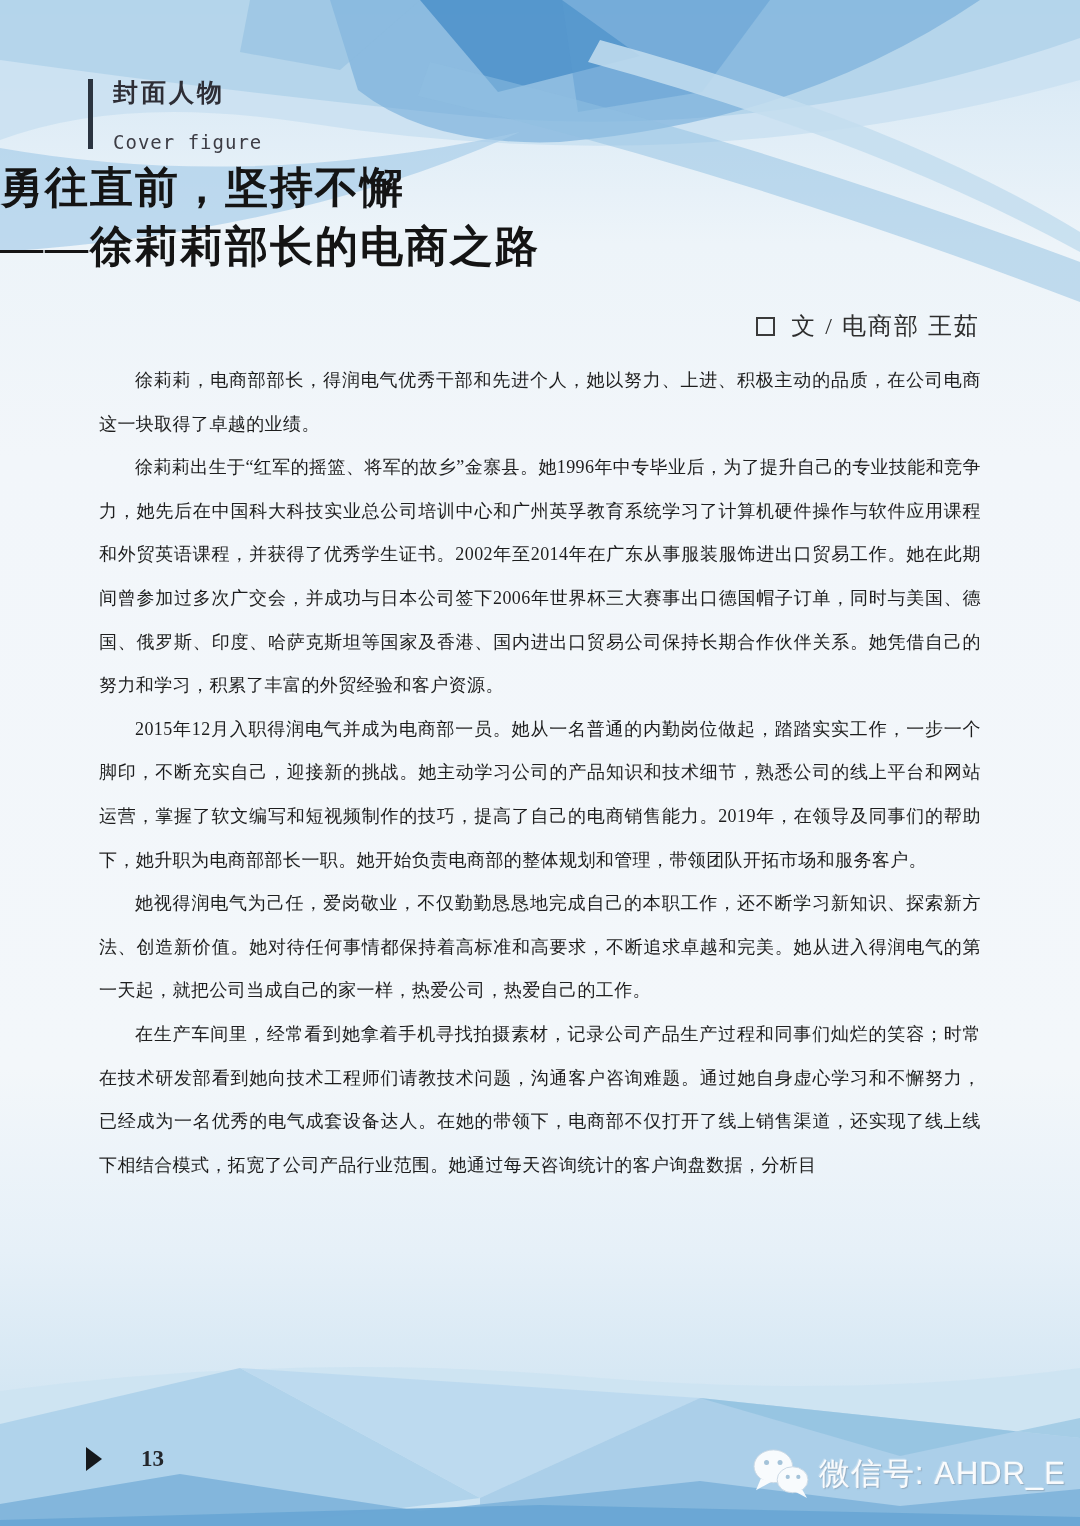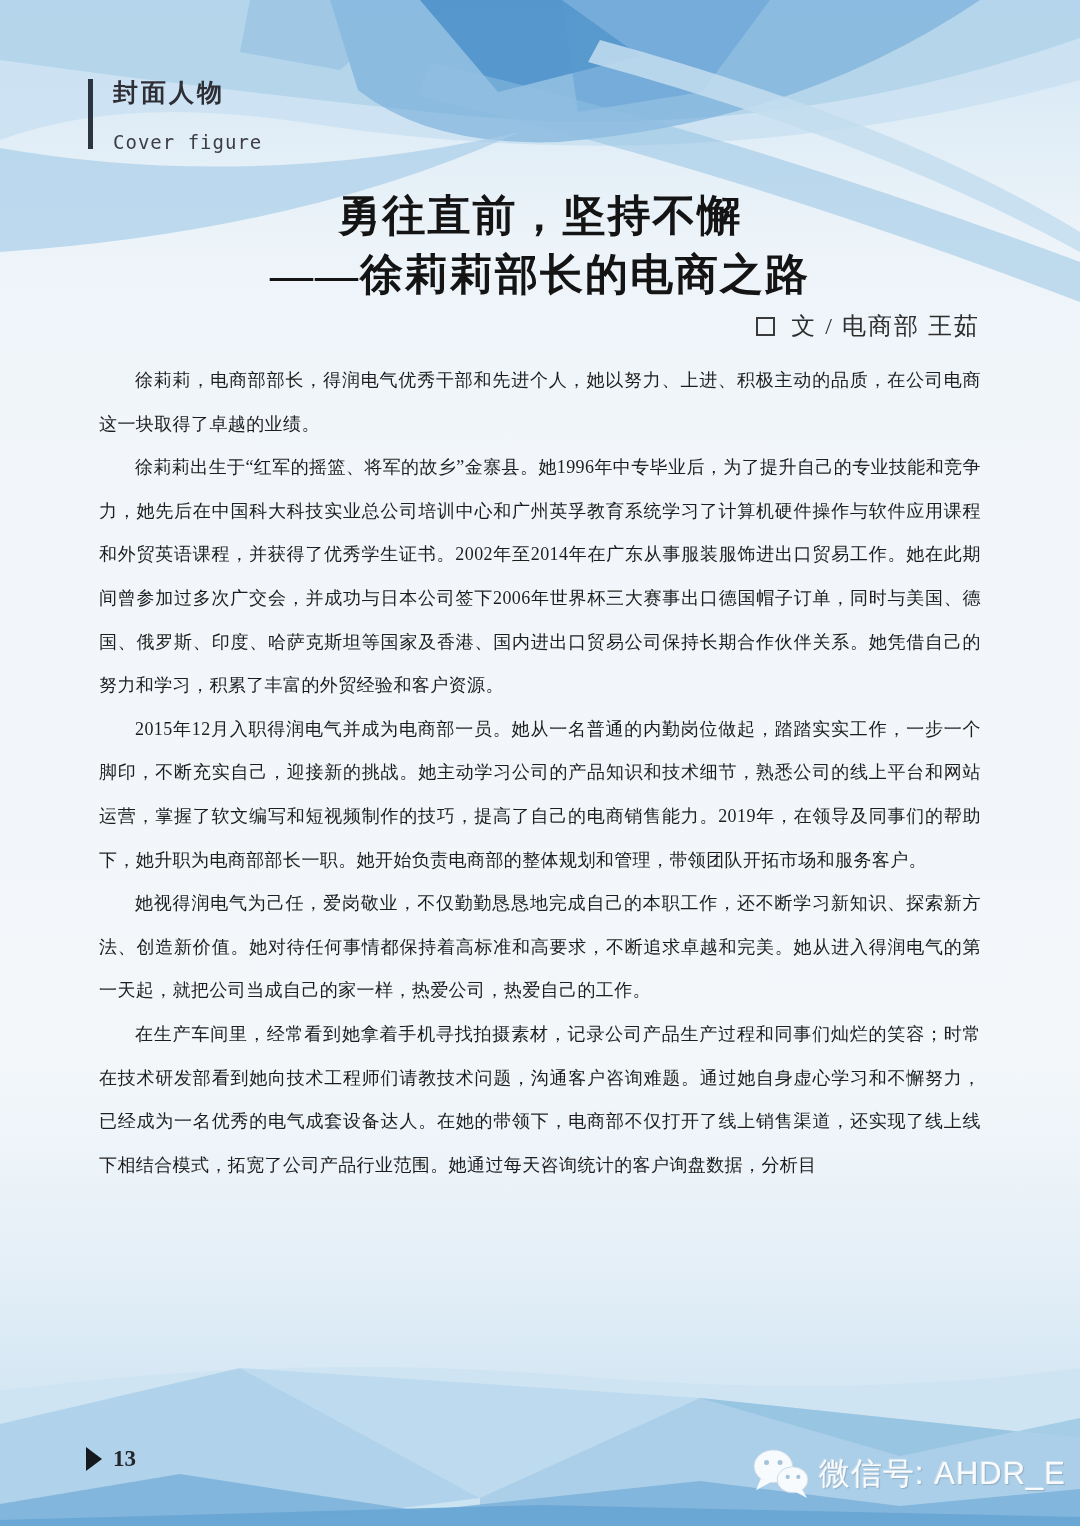--- a/index.html
+++ b/index.html
@@ -32,21 +32,21 @@
     font-family: "Liberation Serif", "DejaVu Serif", serif;
     font-weight: 700; font-size: 25px; color: #2e2e36; letter-spacing: 3px;
   }
   .section-en {
     font-family: "DejaVu Sans Mono", "Liberation Mono", monospace;
     font-size: 19px; color: #3c3c44; margin-top: 22px; letter-spacing: 1px;
   }
 
   .title-block {
     position: absolute; left: 0; right: 0; top: 158px;
-    text-align: center; color: #141414; margin-top: 28px;
+    text-align: left; color: #141414;
   }
   .title-line {
     font-weight: 700; font-size: 43px; line-height: 59px; letter-spacing: 2px;
   }
 
   .byline {
     position: absolute; right: 100px; top: 310px;
     font-size: 24px; color: #2e2e2e; letter-spacing: 2px;
     display: flex; align-items: center;
   }
@@ -57,21 +57,21 @@
 
   .article {
     position: absolute; left: 99px; right: 99px; top: 359px;
     font-size: 18px; line-height: 43.6px; color: #1d1d1d;
     text-align: justify; letter-spacing: 0.4px;
   }
   .article p { text-indent: 2em; margin: 0; }
 
   .page-number {
     position: absolute; left: 86px; top: 1446px;
-    display: flex; align-items: center;
+    display: flex; align-items: center; gap: 28px;
   }
   .page-number-tri {
     width: 0; height: 0;
     border-top: 12px solid transparent;
     border-bottom: 12px solid transparent;
     border-left: 16px solid #15181c;
   }
   .page-number-num {
     margin-left: 11px; font-size: 23px; font-weight: 700; color: #23262b;
   }

